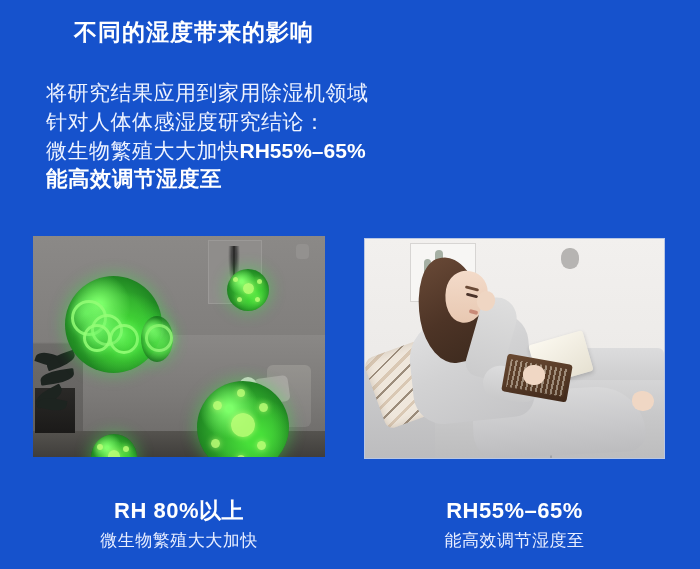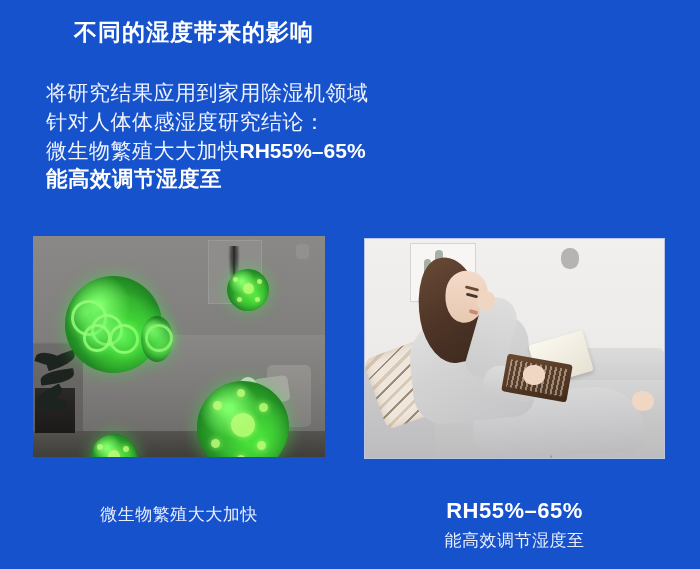--- a/index.html
+++ b/index.html
@@ -400,20 +400,21 @@
       <div class="woman-arm-up"></div>
       <div class="woman-hand"></div>
       <div class="book-pages"></div>
       <div class="woman-arm-low"></div>
       <div class="book-cover"></div>
       <div class="woman-hand2"></div>
     </div>
   </div>
 
   <div class="caption-block" id="caption-left">
+    <span class="caption-title">RH 80%以上</span>
     <span class="caption-sub">微生物繁殖大大加快</span>
   </div>
 
   <div class="caption-block" id="caption-right">
     <span class="caption-title">RH55%–65%</span>
     <span class="caption-sub">能高效调节湿度至</span>
   </div>
 
 </div>
 

